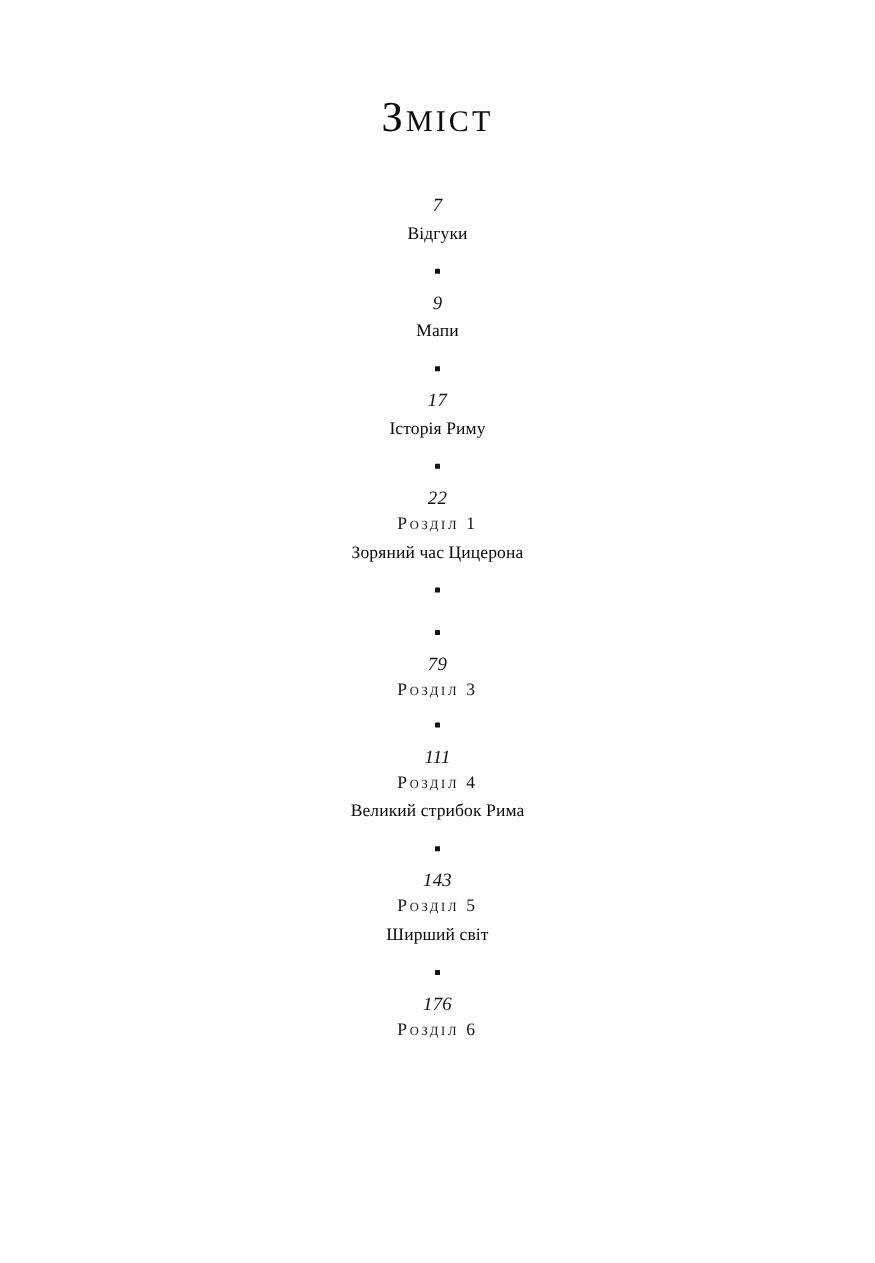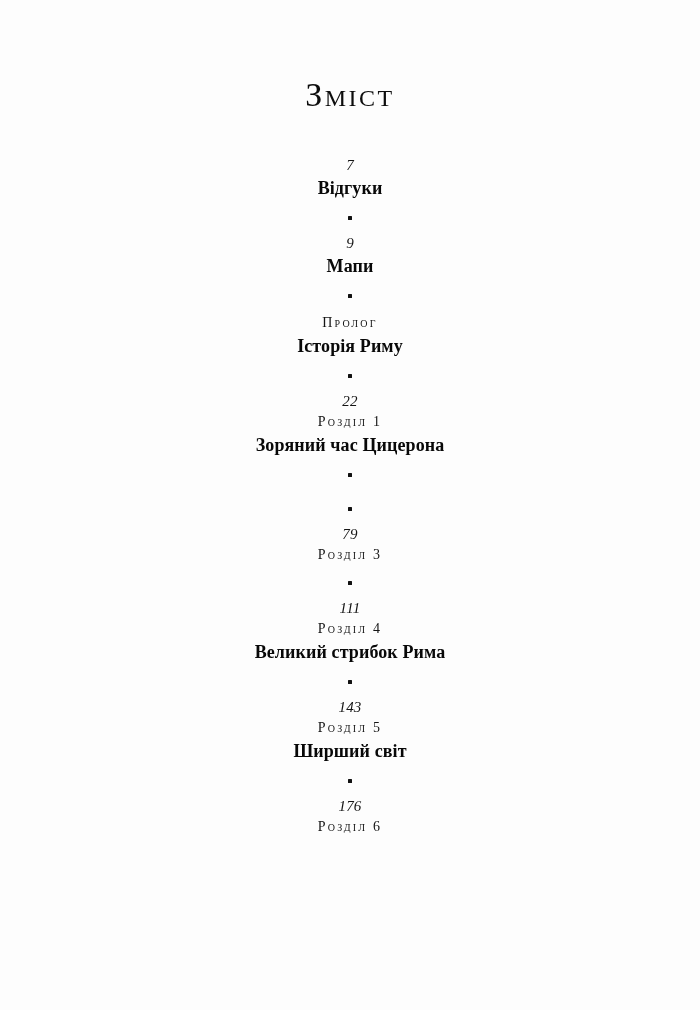--- a/index.html
+++ b/index.html
@@ -72,22 +72,22 @@
     font-size: 14px;
     line-height: 20px;
     letter-spacing: 2.2px;
     color: #141414;
     margin-top: 1px;
   }
 
   .entry-title {
     display: block;
     font-family: "Liberation Serif", "DejaVu Serif", serif;
-    font-weight: 700;
-    font-size: 18px;
+    font-weight: 400;
+    font-size: 14px;
     line-height: 24px;
     letter-spacing: 0.1px;
     color: #080808;
     margin-top: 1px;
   }
 
   
   .toc-separator {
     display: block;
     text-align: center;
@@ -117,21 +117,21 @@
         <span class="entry-page">7</span>
         <span class="entry-title">Відгуки</span>
       </li>
       <li class="toc-separator"><span class="dot"></span></li>
       <li class="toc-entry">
         <span class="entry-page">9</span>
         <span class="entry-title">Мапи</span>
       </li>
       <li class="toc-separator"><span class="dot"></span></li>
       <li class="toc-entry">
-        <span class="entry-label">Пролог</span>
+        <span class="entry-page">17</span>
         <span class="entry-title">Історія Риму</span>
       </li>
       <li class="toc-separator"><span class="dot"></span></li>
       <li class="toc-entry">
         <span class="entry-page">22</span>
         <span class="entry-label">Розділ 1</span>
         <span class="entry-title">Зоряний час Цицерона</span>
       </li>
       <li class="toc-separator"><span class="dot"></span></li>
       <li class="toc-separator"><span class="dot"></span></li>

